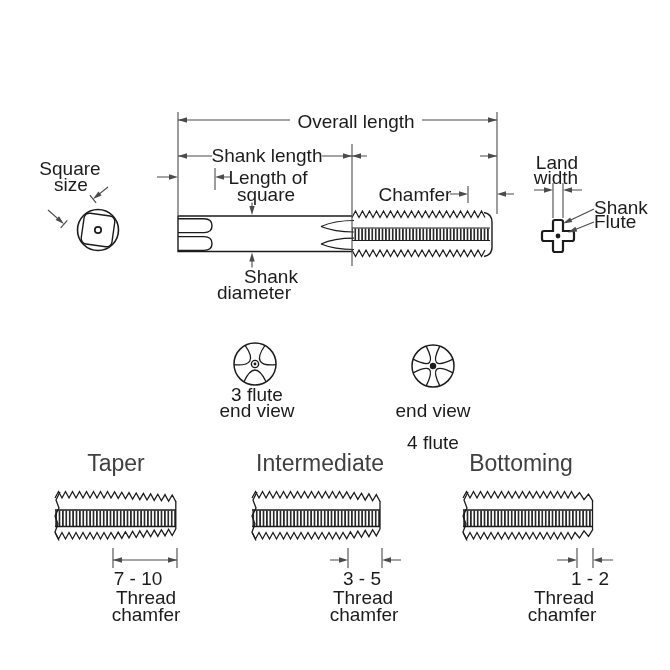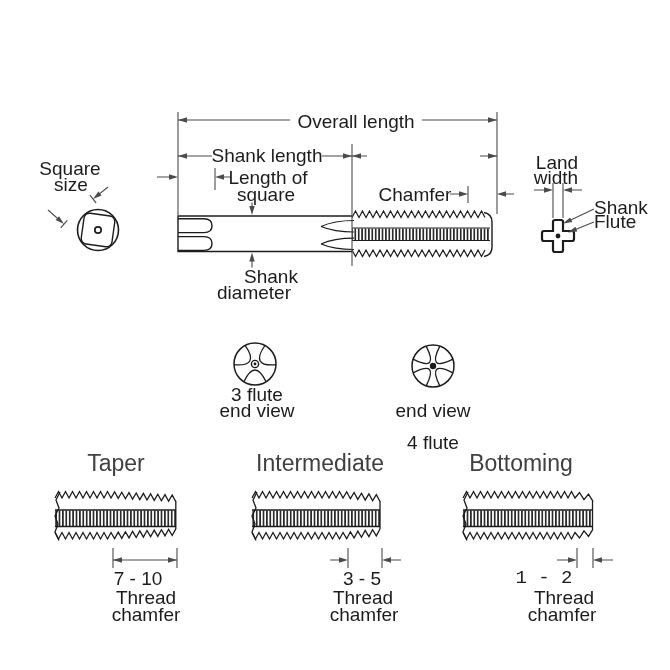--- a/index.html
+++ b/index.html
@@ -205,17 +205,17 @@
   <div class="lbl heading" style="left:521px;top:463px;">Bottoming</div>
 
   <div class="lbl" style="left:138px;top:578px;">7 - 10</div>
   <div class="lbl" style="left:146px;top:597px;">Thread</div>
   <div class="lbl" style="left:146px;top:614px;">chamfer</div>
 
   <div class="lbl" style="left:362px;top:578px;">3 - 5</div>
   <div class="lbl" style="left:363px;top:597px;">Thread</div>
   <div class="lbl" style="left:364px;top:614px;">chamfer</div>
 
-  <div class="lbl" style="left:544px;top:578px;font-family:Liberation Mono, monospace;">1 - 2</div>
+  <div class="lbl" style="left:590px;top:578px;">1 - 2</div>
   <div class="lbl" style="left:564px;top:597px;">Thread</div>
   <div class="lbl" style="left:562px;top:614px;">chamfer</div>
 
 </div>
 
 </body></html>

